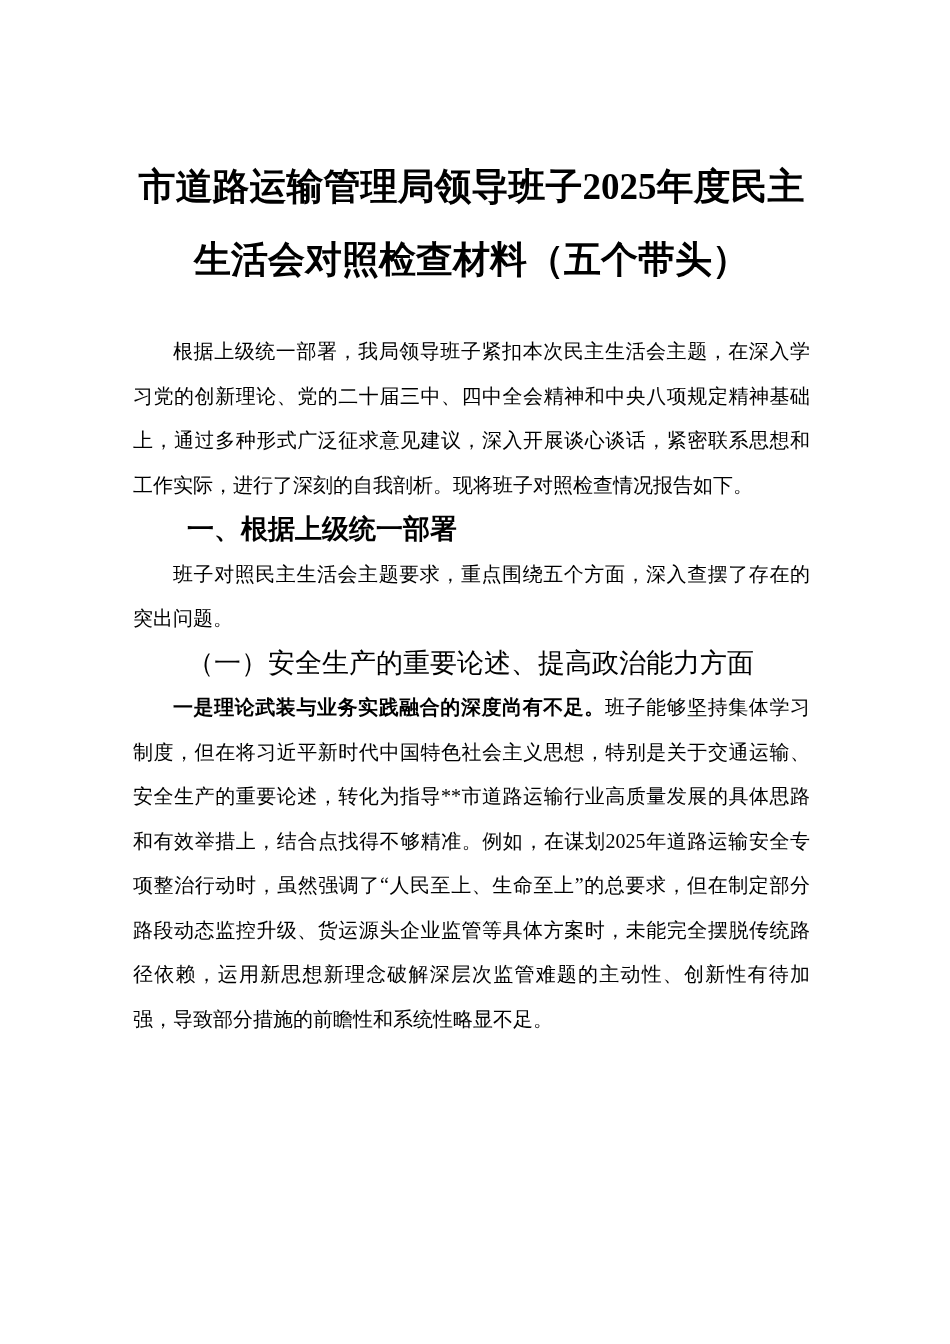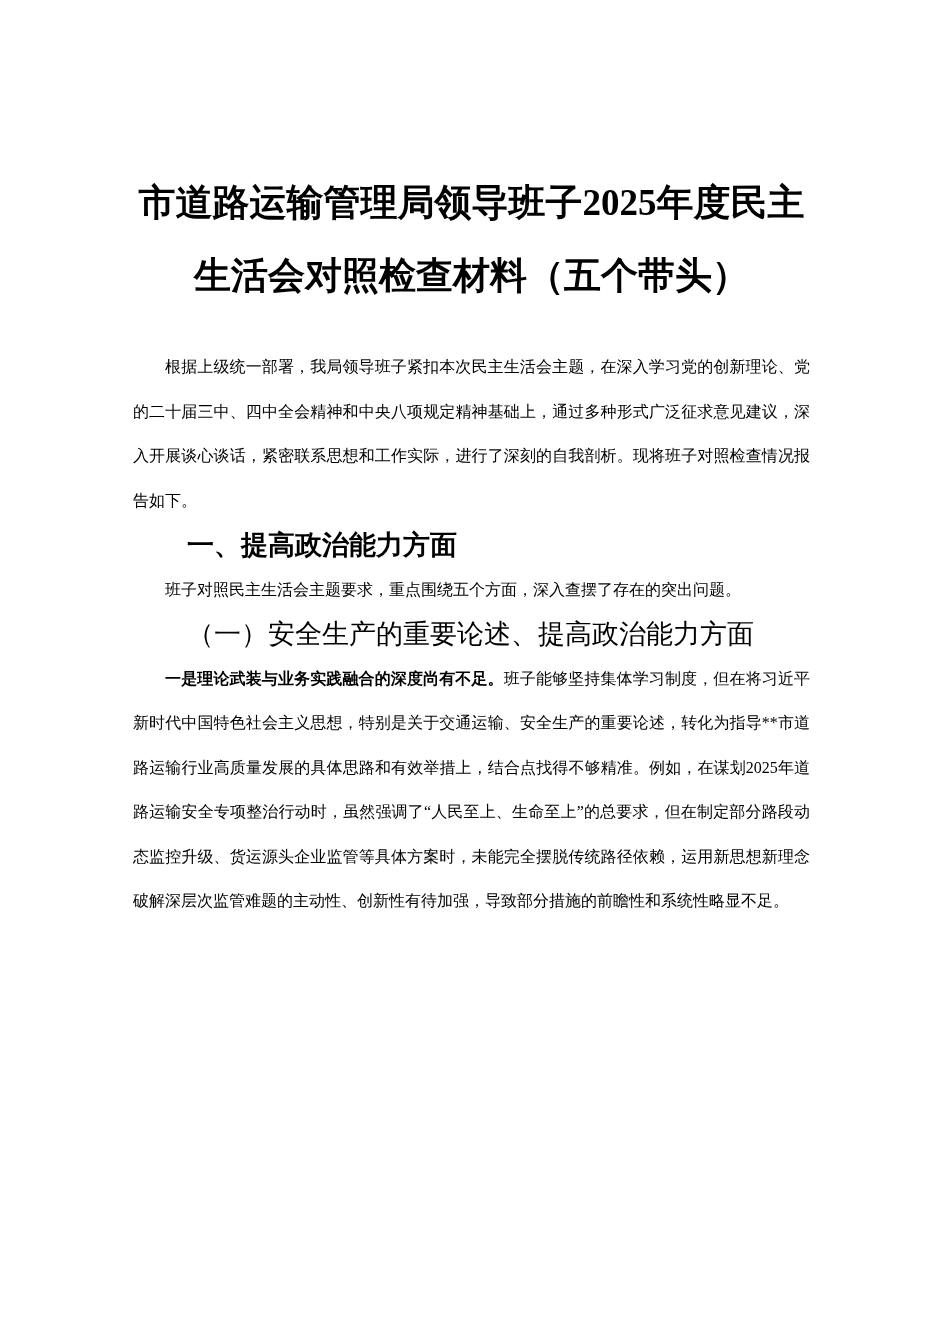--- a/index.html
+++ b/index.html
@@ -12,35 +12,35 @@
     width: 950px;
     height: 1344px;
     background: #ffffff;
     overflow: hidden;
     color: #000000;
     font-family: "Liberation Serif", serif;
   }
   .content {
     position: absolute;
     left: 133px;
-    top: 16px;
+    top: 0;
     width: 677px;
   }
   .doc-title {
     margin: 150px 0 33px 0;
     font-family: "Liberation Serif", serif;
     font-size: 37px;
     line-height: 73px;
     font-weight: bold;
     text-align: center;
     letter-spacing: 0;
   }
   .para {
     margin: 0;
-    font-size: 16px;
+    font-size: 20px;
     line-height: 44.5px;
     text-align: justify;
     text-justify: inter-ideograph;
     text-indent: 2em;
     font-family: "Liberation Serif", serif;
     font-weight: normal;
   }
   .heading-hei {
     font-family: "Liberation Sans", sans-serif;
     font-weight: bold;
@@ -58,21 +58,21 @@
 </head>
 <body>
 
 <div class="page">
   <div class="content">
 
     <h1 class="doc-title">市道路运输管理局领导班子2025年度民主生活会对照检查材料（五个带头）</h1>
 
     <p class="para">根据上级统一部署，我局领导班子紧扣本次民主生活会主题，在深入学习党的创新理论、党的二十届三中、四中全会精神和中央八项规定精神基础上，通过多种形式广泛征求意见建议，深入开展谈心谈话，紧密联系思想和工作实际，进行了深刻的自我剖析。现将班子对照检查情况报告如下。</p>
 
-    <p class="para heading-hei">一、提高政治能力方面</p>
+    <p class="para heading-hei">一、根据上级统一部署</p>
 
     <p class="para">班子对照民主生活会主题要求，重点围绕五个方面，深入查摆了存在的突出问题。</p>
 
     <p class="para heading-kai">（一）安全生产的重要论述、提高政治能力方面</p>
 
     <p class="para"><span class="lead-bold">一是理论武装与业务实践融合的深度尚有不足。</span><span>班子能够坚持集体学习制度，但在将习近平新时代中国特色社会主义思想，特别是关于交通运输、安全生产的重要论述，转化为指导**市道路运输行业高质量发展的具体思路和有效举措上，结合点找得不够精准。例如，在谋划2025年道路运输安全专项整治行动时，虽然强调了“人民至上、生命至上”的总要求，但在制定部分路段动态监控升级、货运源头企业监管等具体方案时，未能完全摆脱传统路径依赖，运用新思想新理念破解深层次监管难题的主动性、创新性有待加强，导致部分措施的前瞻性和系统性略显不足。</span></p>
 
 
   </div>
 </div>

